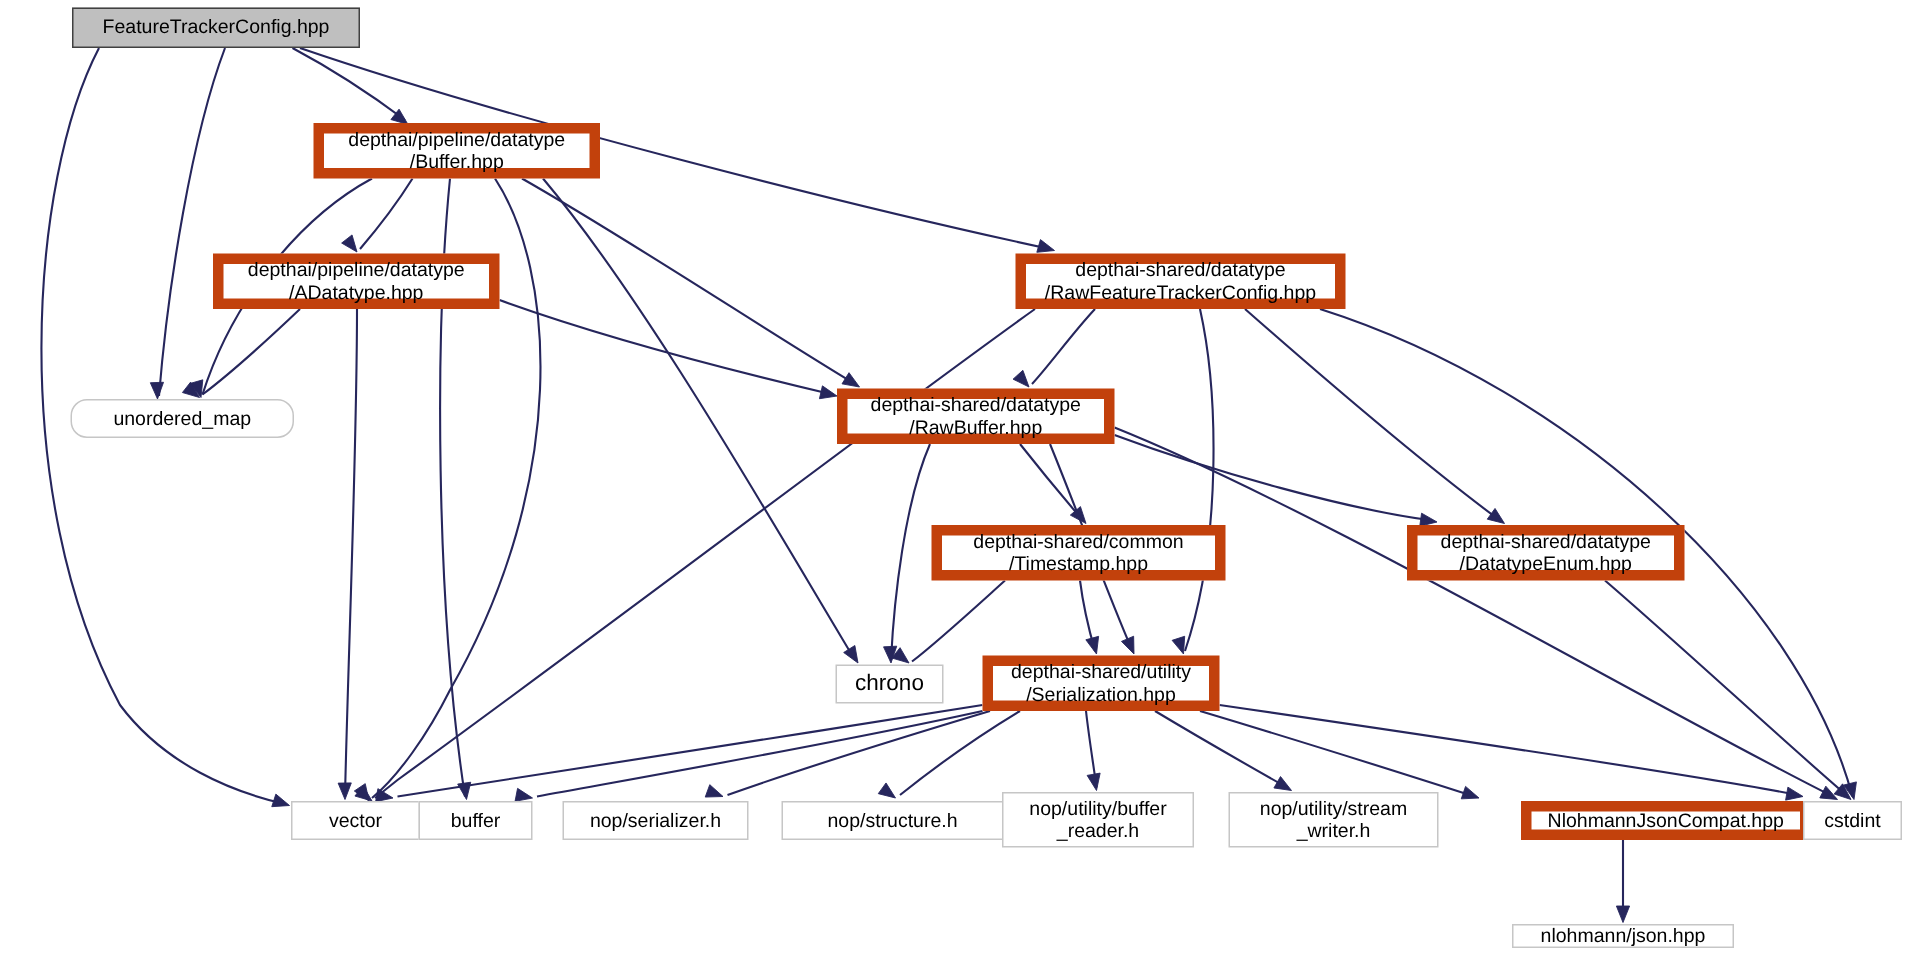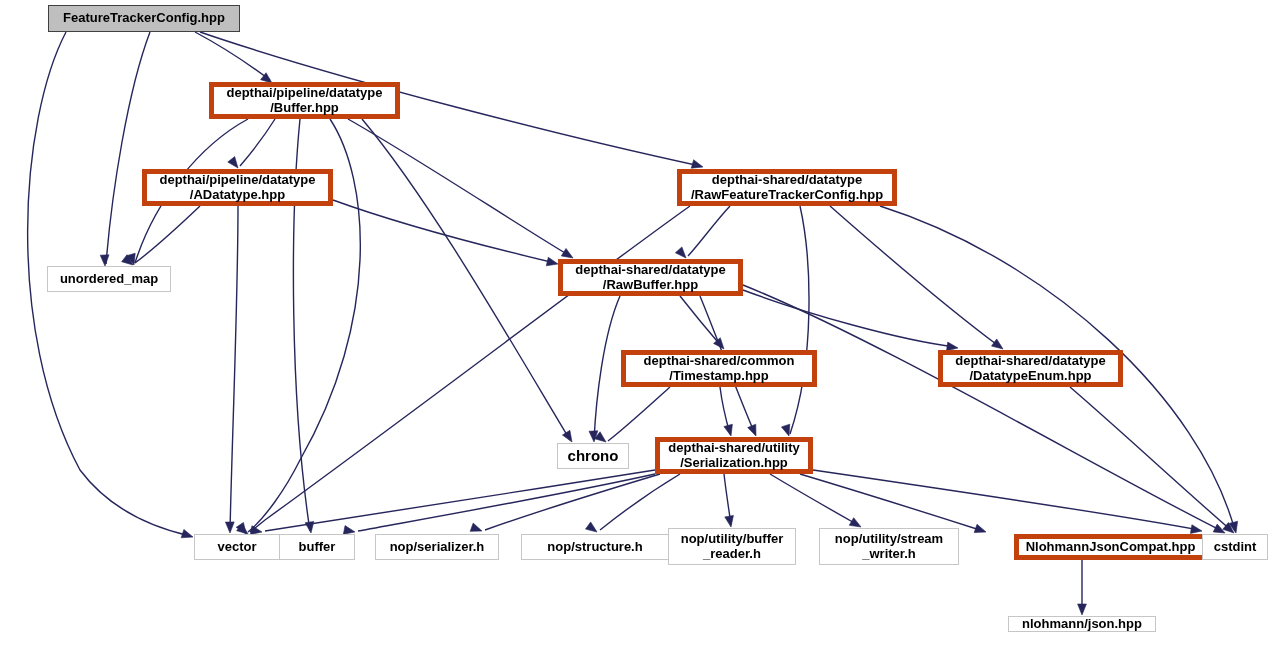--- a/index.html
+++ b/index.html
@@ -43,31 +43,30 @@
     color: #000000;
     background: #ffffff;
     white-space: pre;
   }
   .node-box.kind-root {
     background: #bfbfbf;
     border: 1px solid #404040;
   }
   .node-box.kind-local {
     background: #ffffff;
-    border: 5px solid #c2410c;
+    border: 7px solid #c2410c;
   }
   .node-box.kind-system {
     background: #ffffff;
     border: 1px solid #c6c6c6;
   }
   .node-label {
     display: block;
     width: 100%;
     white-space: pre;
-    font-weight: bold;
   }
 </style>
 </head>
 <body>
 
 <div id="graph-root">
   <svg id="graph-canvas" viewBox="0 0 1275 648" xmlns="http://www.w3.org/2000/svg">
       <path class="edge-path" d="M 195,32 C 225,48 250,65 270,80"></path>
       <polygon class="arrow-head" points="272,83 260.62297121889316,79.69497108728733 266.04079220175896,72.76047645554819"></polygon>
       <path class="edge-path" d="M 150,32 C 128,90 112,190 106,264"></path>
@@ -138,21 +137,21 @@
       <polygon class="arrow-head" points="1202,531 1190.4030627351312,533.4230241589175 1191.9311666986,524.7567159324101"></polygon>
       <path class="edge-path" d="M 1082,560 C 1082,580 1082,598 1082,613"></path>
       <polygon class="arrow-head" points="1082,615 1077.6,604 1086.4,604"></polygon>
     </svg>
   <div id="node-layer">
       <div class="node-box kind-root" style="left: 48px; top: 5px; width: 192px; height: 27px; font-size: 13px;"><span class="node-label">FeatureTrackerConfig.hpp</span></div>
       <div class="node-box kind-local" style="left: 209px; top: 82px; width: 191px; height: 37px; font-size: 13px;"><span class="node-label">depthai/pipeline/datatype
 /Buffer.hpp</span></div>
       <div class="node-box kind-local" style="left: 142px; top: 169px; width: 191px; height: 37px; font-size: 13px;"><span class="node-label">depthai/pipeline/datatype
 /ADatatype.hpp</span></div>
-      <div class="node-box kind-system" style="left: 47px; top: 266px; width: 124px; height: 26px; font-size: 13px;"><span class="node-label">unordered_map</span></div>
+      <div class="node-box kind-system" style="left: 47px; top: 266px; width: 149px; height: 26px; font-size: 13px; border-radius: 11px;"><span class="node-label">unordered_map</span></div>
       <div class="node-box kind-local" style="left: 677px; top: 169px; width: 220px; height: 37px; font-size: 13px;"><span class="node-label">depthai-shared/datatype
 /RawFeatureTrackerConfig.hpp</span></div>
       <div class="node-box kind-local" style="left: 558px; top: 259px; width: 185px; height: 37px; font-size: 13px;"><span class="node-label">depthai-shared/datatype
 /RawBuffer.hpp</span></div>
       <div class="node-box kind-local" style="left: 621px; top: 350px; width: 196px; height: 37px; font-size: 13px;"><span class="node-label">depthai-shared/common
 /Timestamp.hpp</span></div>
       <div class="node-box kind-local" style="left: 938px; top: 350px; width: 185px; height: 37px; font-size: 13px;"><span class="node-label">depthai-shared/datatype
 /DatatypeEnum.hpp</span></div>
       <div class="node-box kind-system" style="left: 557px; top: 443px; width: 72px; height: 26px; font-size: 15px;"><span class="node-label">chrono</span></div>
       <div class="node-box kind-local" style="left: 655px; top: 437px; width: 158px; height: 37px; font-size: 13px;"><span class="node-label">depthai-shared/utility

